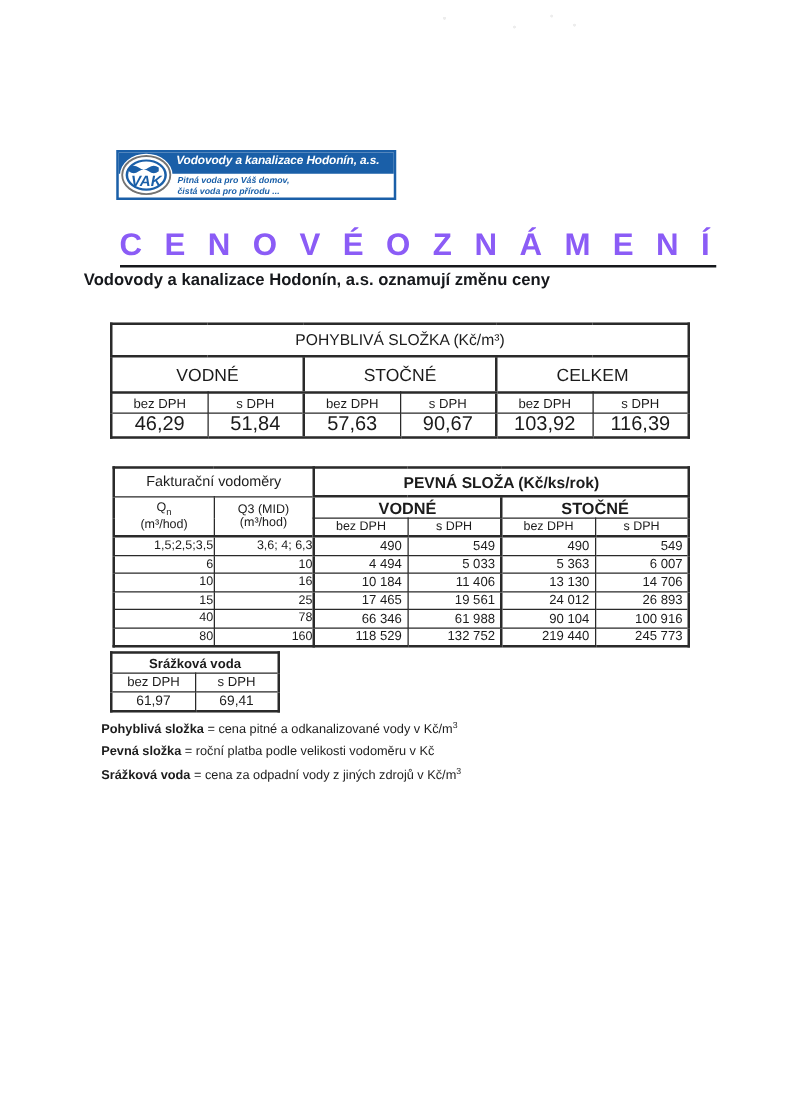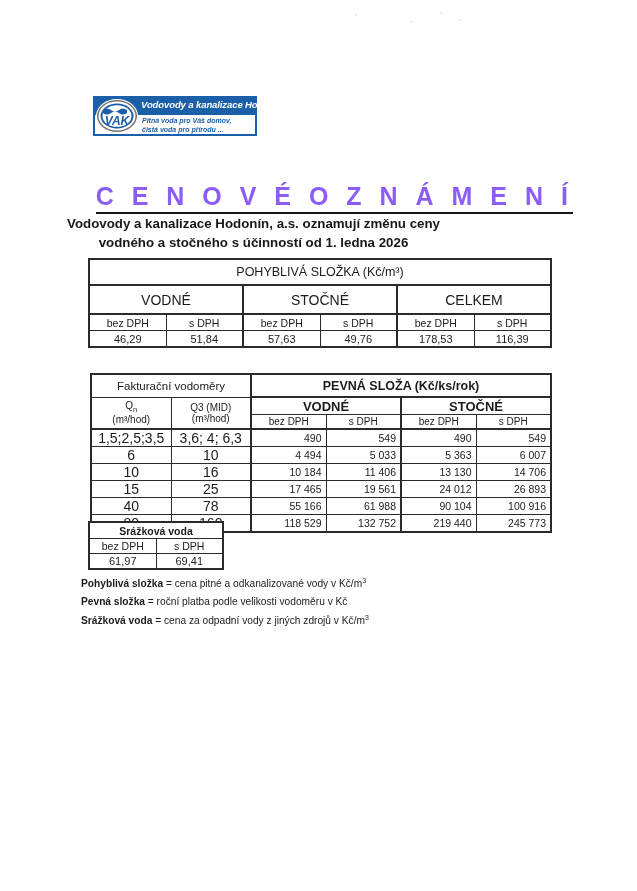--- a/index.html
+++ b/index.html
@@ -13,22 +13,22 @@
     position: relative;
     font-family: "Liberation Sans", sans-serif;
     color: #1b1b1b;
     overflow: hidden;
   }
 
   
   .logo-wrap {
     position: absolute;
     left: 93px;
-    top: 96px;
-    width: 164px;
+    top: 120px;
+    width: 224px;
     height: 40px;
   }
   .logo-box {
     position: absolute;
     inset: 0;
     border: 2px solid #1a5fa8;
     background: #ffffff;
     box-sizing: border-box;
   }
   .logo-bluebar {
@@ -132,42 +132,42 @@
   }
   #table-pohybliva td.t-title {
     font-size: 12.5px;
     height: 24px;
   }
   #table-pohybliva td.t-group {
     font-size: 14px;
     height: 27px;
   }
   #table-pohybliva td.t-sub { height: 15px; font-size: 10.5px; }
-  #table-pohybliva td.t-val { height: 15px; font-size: 11px; }
+  #table-pohybliva td.t-val { height: 15px; font-size: 16px; }
 
   
   #table-pevna {
     position: absolute;
     left: 90px;
     top: 373px;
     width: 460px;
   }
   #table-pevna td { height: 13px; }
   #table-pevna td.h-fakt { font-size: 11.5px; height: 21px; margin-top: 48px; }
   #table-pevna td.h-main { font-size: 12.5px; font-weight: bold; height: 21px; }
   #table-pevna td.h-grp  { font-size: 13px; font-weight: bold; height: 16px; }
   #table-pevna td.h-q    { font-size: 10px; height: 13px; margin-top: 27px; }
   #table-pevna td.h-dph  { font-size: 10px; height: 13px; }
   #table-pevna td.num {
     text-align: right;
     padding-right: 4px;
     font-size: 10.5px;
     height: 13.5px;
   }
-  #table-pevna td.qcell { font-size: 14px; height: 13.5px; }
+  #table-pevna td.qcell { font-size: 10px; height: 13.5px; text-align: right; }
 
   
   #table-srazkova {
     position: absolute;
     left: 88px;
     top: 521px;
     width: 134px;
   }
   #table-srazkova td.s-title {
     font-size: 10.5px;
@@ -228,21 +228,20 @@
     <div>Pitná voda pro Váš domov,</div>
     <div>čistá voda pro přírodu ...</div>
   </div>
 </div>
 
 <div class="doc-title">
   <span class="u">C E N O V É   O Z N Á M E N Í</span>
 </div>
 <div class="doc-sub">
   <div>Vodovody a kanalizace Hodonín, a.s. oznamují změnu ceny</div>
-  <div>vodného a stočného s účinností od 1. ledna 2026</div>
 </div>
 
 <table class="grid" id="table-pohybliva">
   <colgroup>
     <col style="width:77px">
       <col style="width:77px">
     <col style="width:77px">
       <col style="width:77px">
     <col style="width:77px">
       <col style="width:77px">
@@ -261,22 +260,22 @@
       <td class="t-sub">s DPH</td>
       <td class="t-sub thick-l">bez DPH</td>
       <td class="t-sub">s DPH</td>
       <td class="t-sub thick-l">bez DPH</td>
       <td class="t-sub thick-r">s DPH</td>
     </tr>
     <tr>
       <td class="t-val thick-l thick-b">46,29</td>
       <td class="t-val thick-b">51,84</td>
       <td class="t-val thick-l thick-b">57,63</td>
-      <td class="t-val thick-b">49,76</td>
-      <td class="t-val thick-l thick-b">178,53</td>
+      <td class="t-val thick-b">90,67</td>
+      <td class="t-val thick-l thick-b">103,92</td>
       <td class="t-val thick-r thick-b">116,39</td>
     </tr>
   </tbody>
 </table>
 
 <table class="grid" id="table-pevna">
   <colgroup>
     <col style="width:80px">
       <col style="width:80px">
     <col style="width:75px">
@@ -336,21 +335,21 @@
       <td class="qcell thick-l">15</td>
       <td class="qcell thick-r">25</td>
       <td class="num thick-l">17 465</td>
       <td class="num">19 561</td>
       <td class="num thick-l">24 012</td>
       <td class="num thick-r">26 893</td>
     </tr>
     <tr>
       <td class="qcell thick-l">40</td>
       <td class="qcell thick-r">78</td>
-      <td class="num thick-l">55 166</td>
+      <td class="num thick-l">66 346</td>
       <td class="num">61 988</td>
       <td class="num thick-l">90 104</td>
       <td class="num thick-r">100 916</td>
     </tr>
     <tr>
       <td class="qcell thick-l thick-b">80</td>
       <td class="qcell thick-r thick-b">160</td>
       <td class="num thick-l thick-b">118 529</td>
       <td class="num thick-b">132 752</td>
       <td class="num thick-l thick-b">219 440</td>

